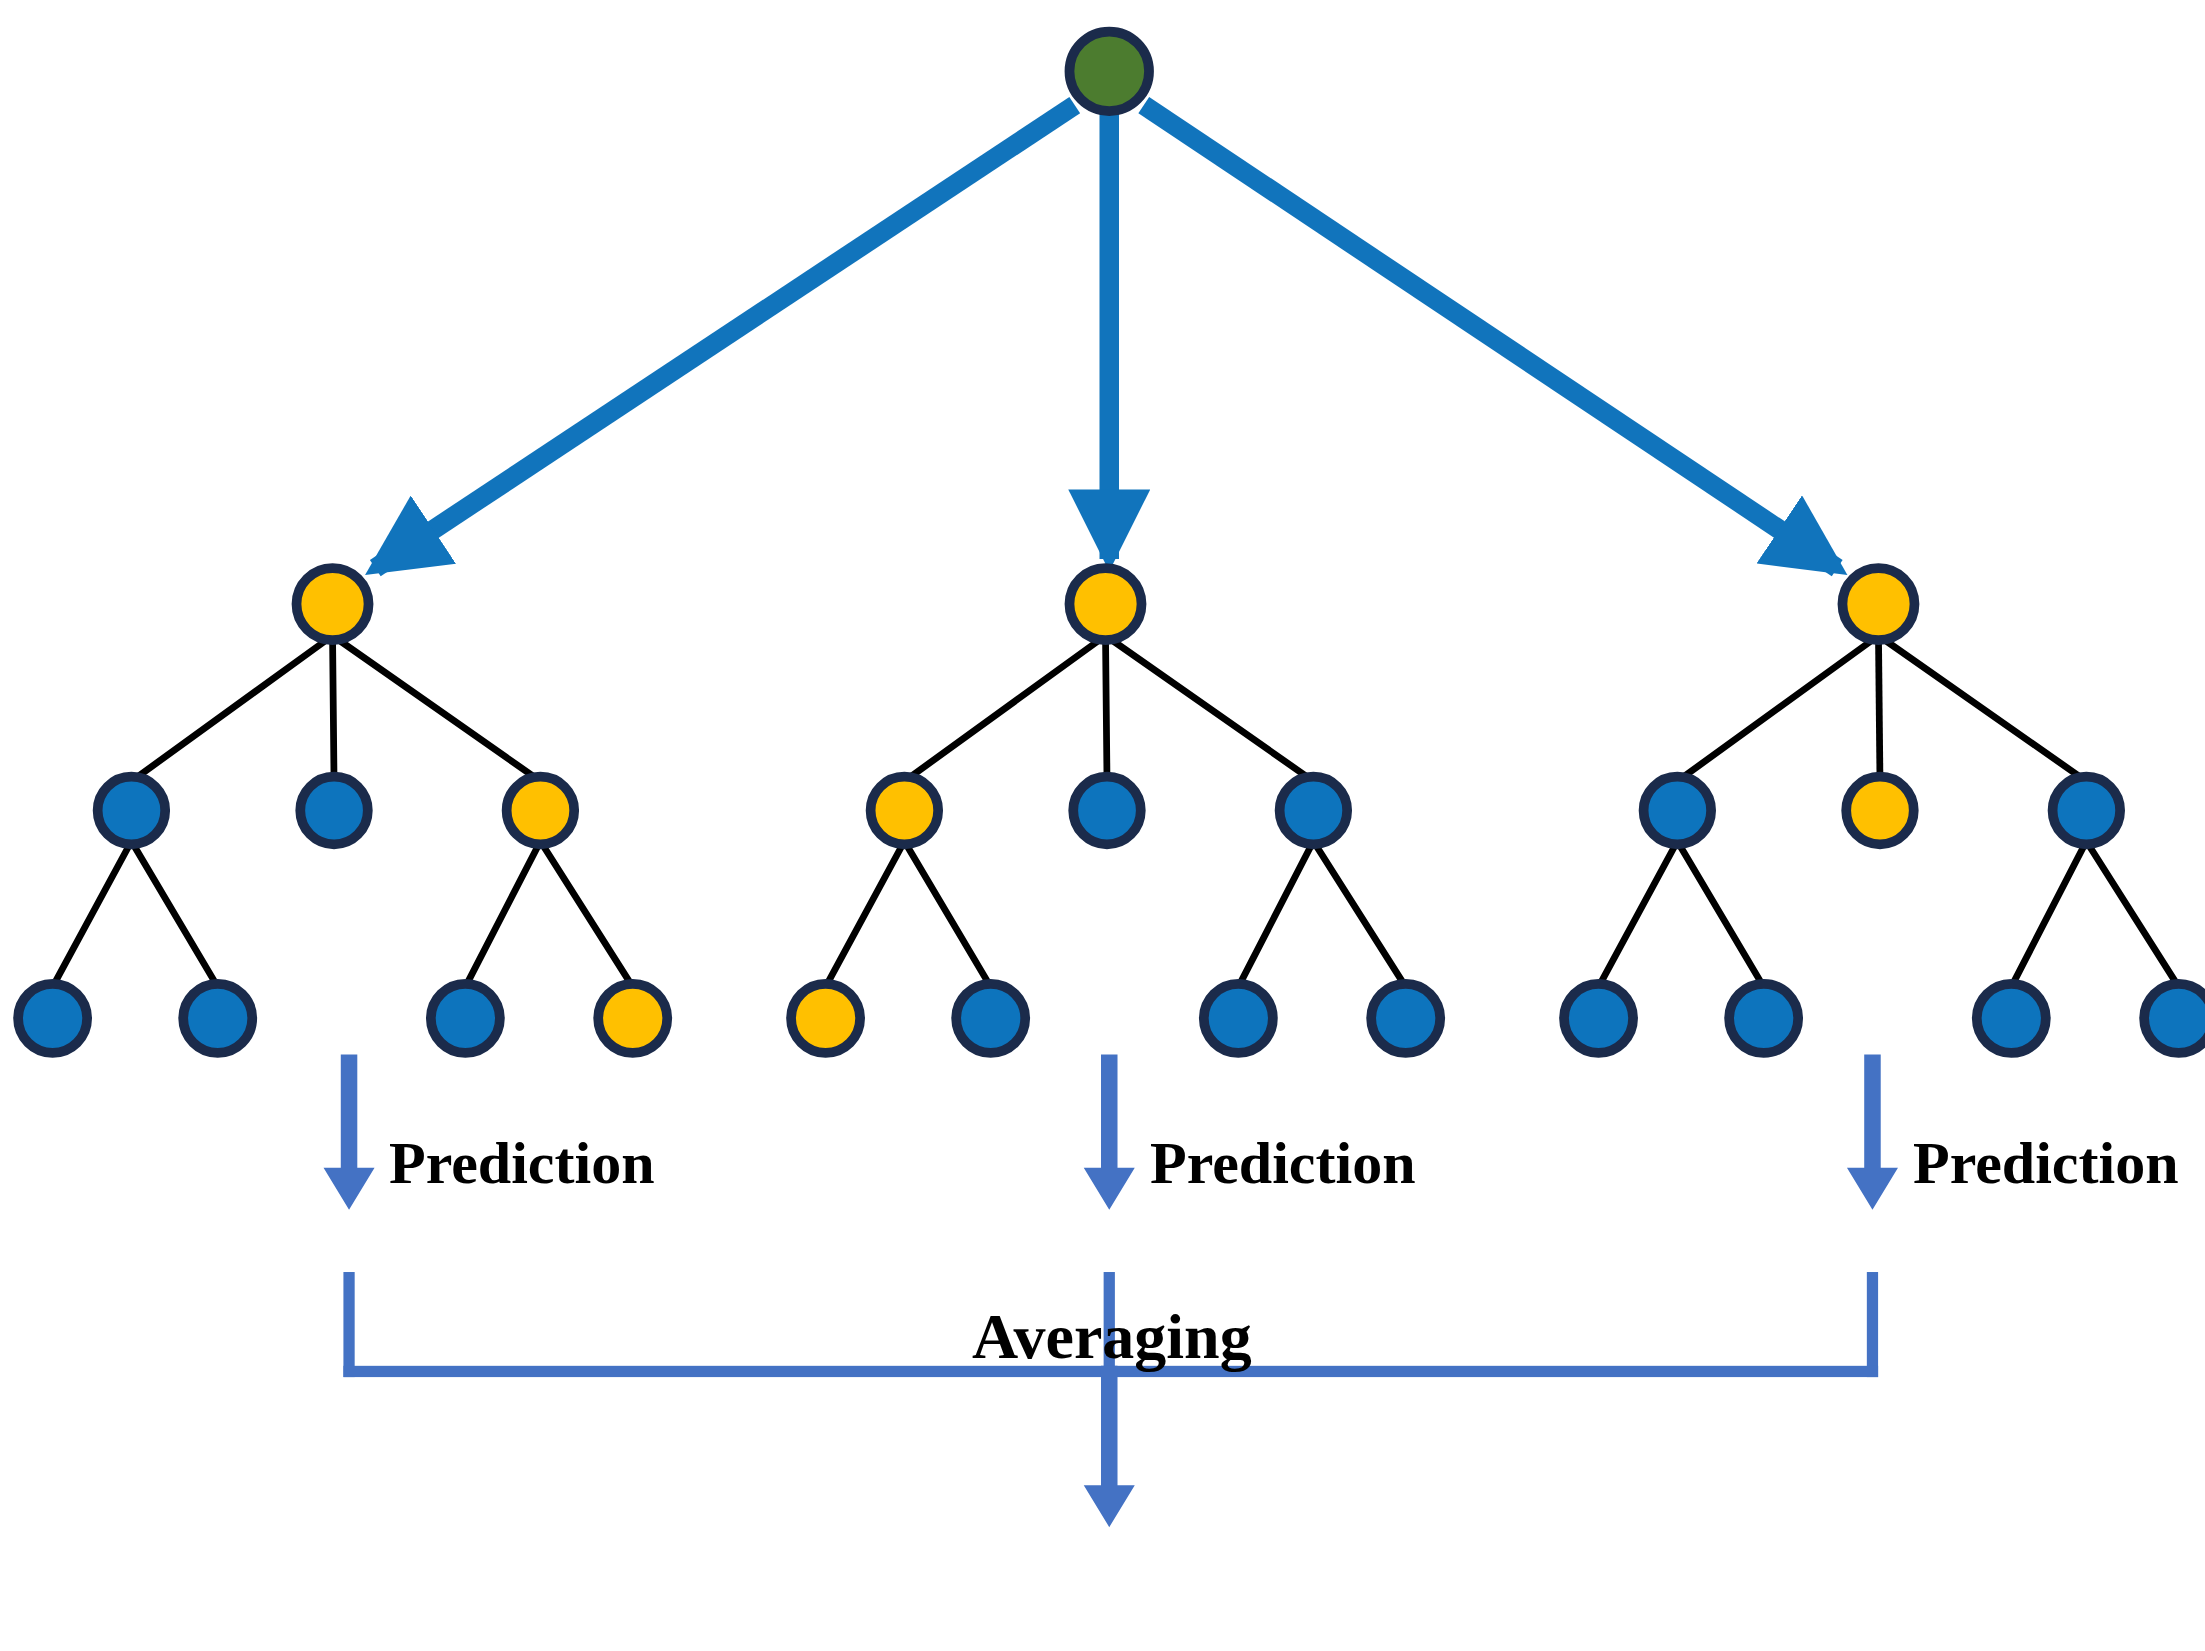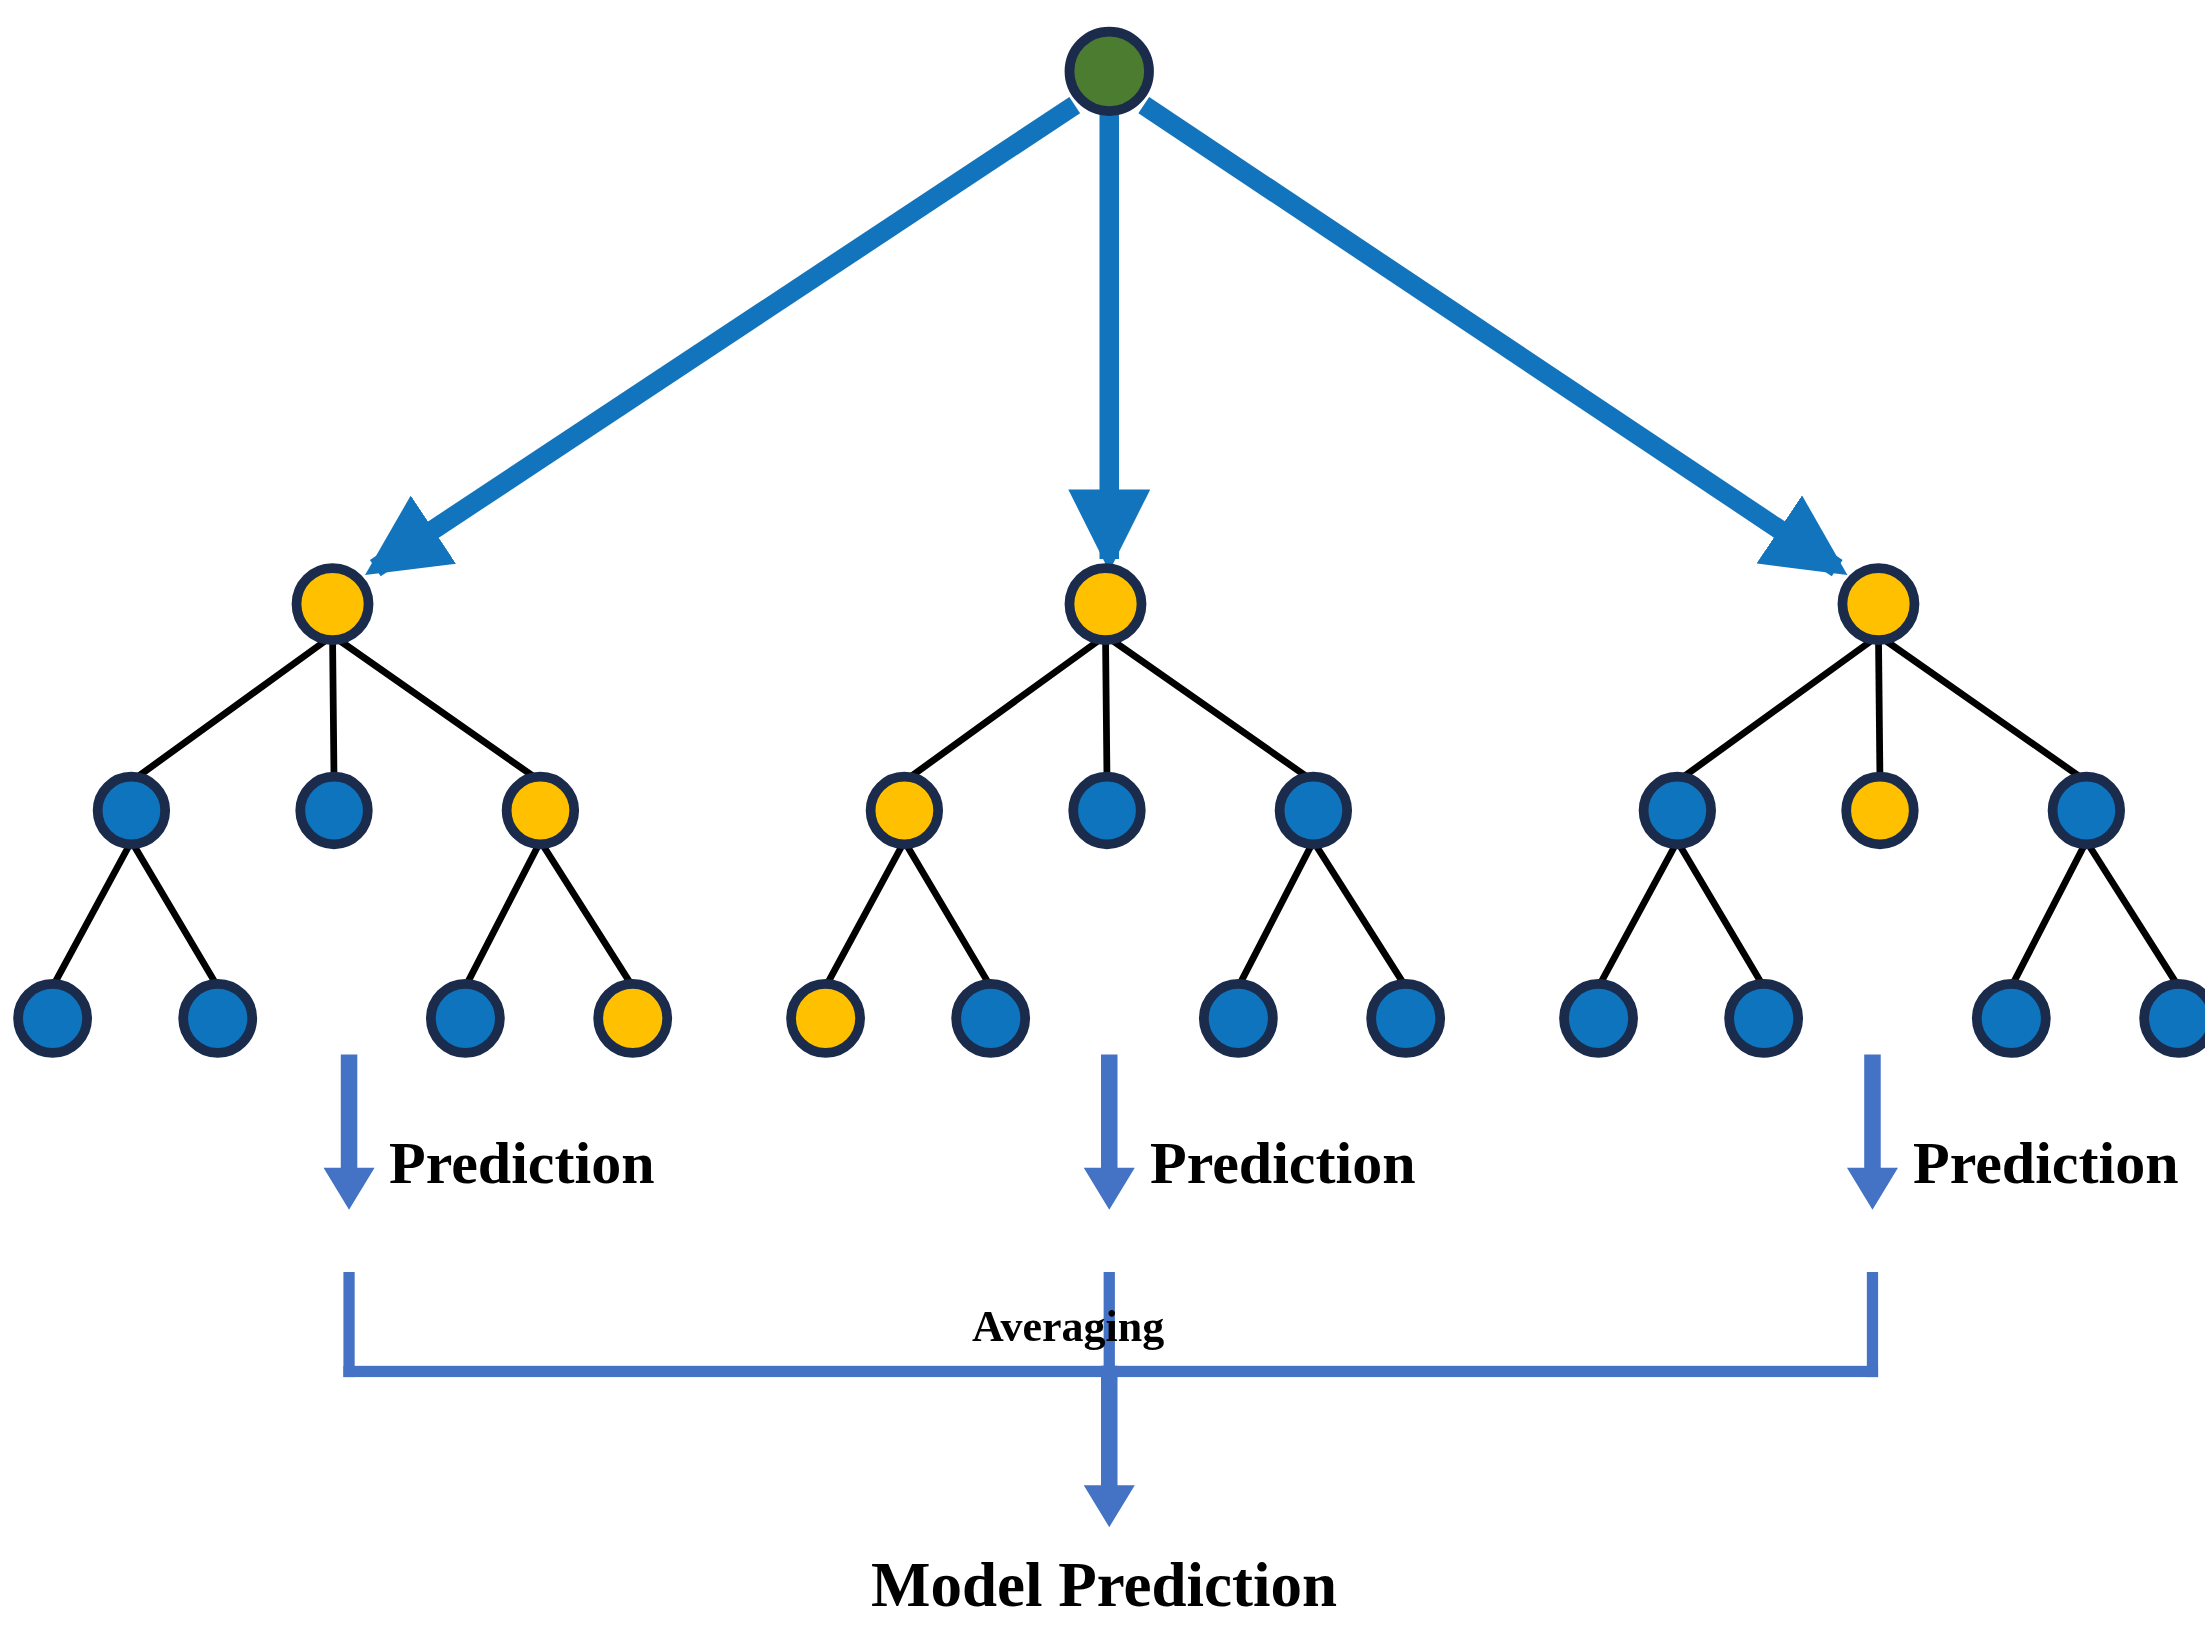--- a/index.html
+++ b/index.html
@@ -30,21 +30,21 @@
     font-family: "Liberation Serif", "DejaVu Serif", serif;
     font-weight: bold;
     color: #000000;
     white-space: nowrap;
     line-height: 1;
   }
   .prediction-label {
     font-size: 60px;
   }
   .averaging-label {
-    font-size: 44px;
+    font-size: 64px;
   }
   .model-prediction-label {
     font-size: 63px;
   }
 </style>
 </head>
 <body>
 
 <div id="canvas">
 
@@ -126,16 +126,15 @@
   </svg>
 
   <div id="text-layer">
       <div class="label-text prediction-label" style="left: 389px; top: 1133px;">Prediction</div>
       <div class="label-text prediction-label" style="left: 1150px; top: 1133px;">Prediction</div>
       <div class="label-text prediction-label" style="left: 1913px; top: 1133px;">Prediction</div>
     </div>
 
   <div class="label-text averaging-label" id="averaging-label" style="left:972px; top:1305px;">Averaging</div>
 
-  <div class="label-text model-prediction-label" id="model-prediction-label" style="left:871px; top:1554px;">Model Prediction</div>
 
 </div>
 
 
 </body></html>

